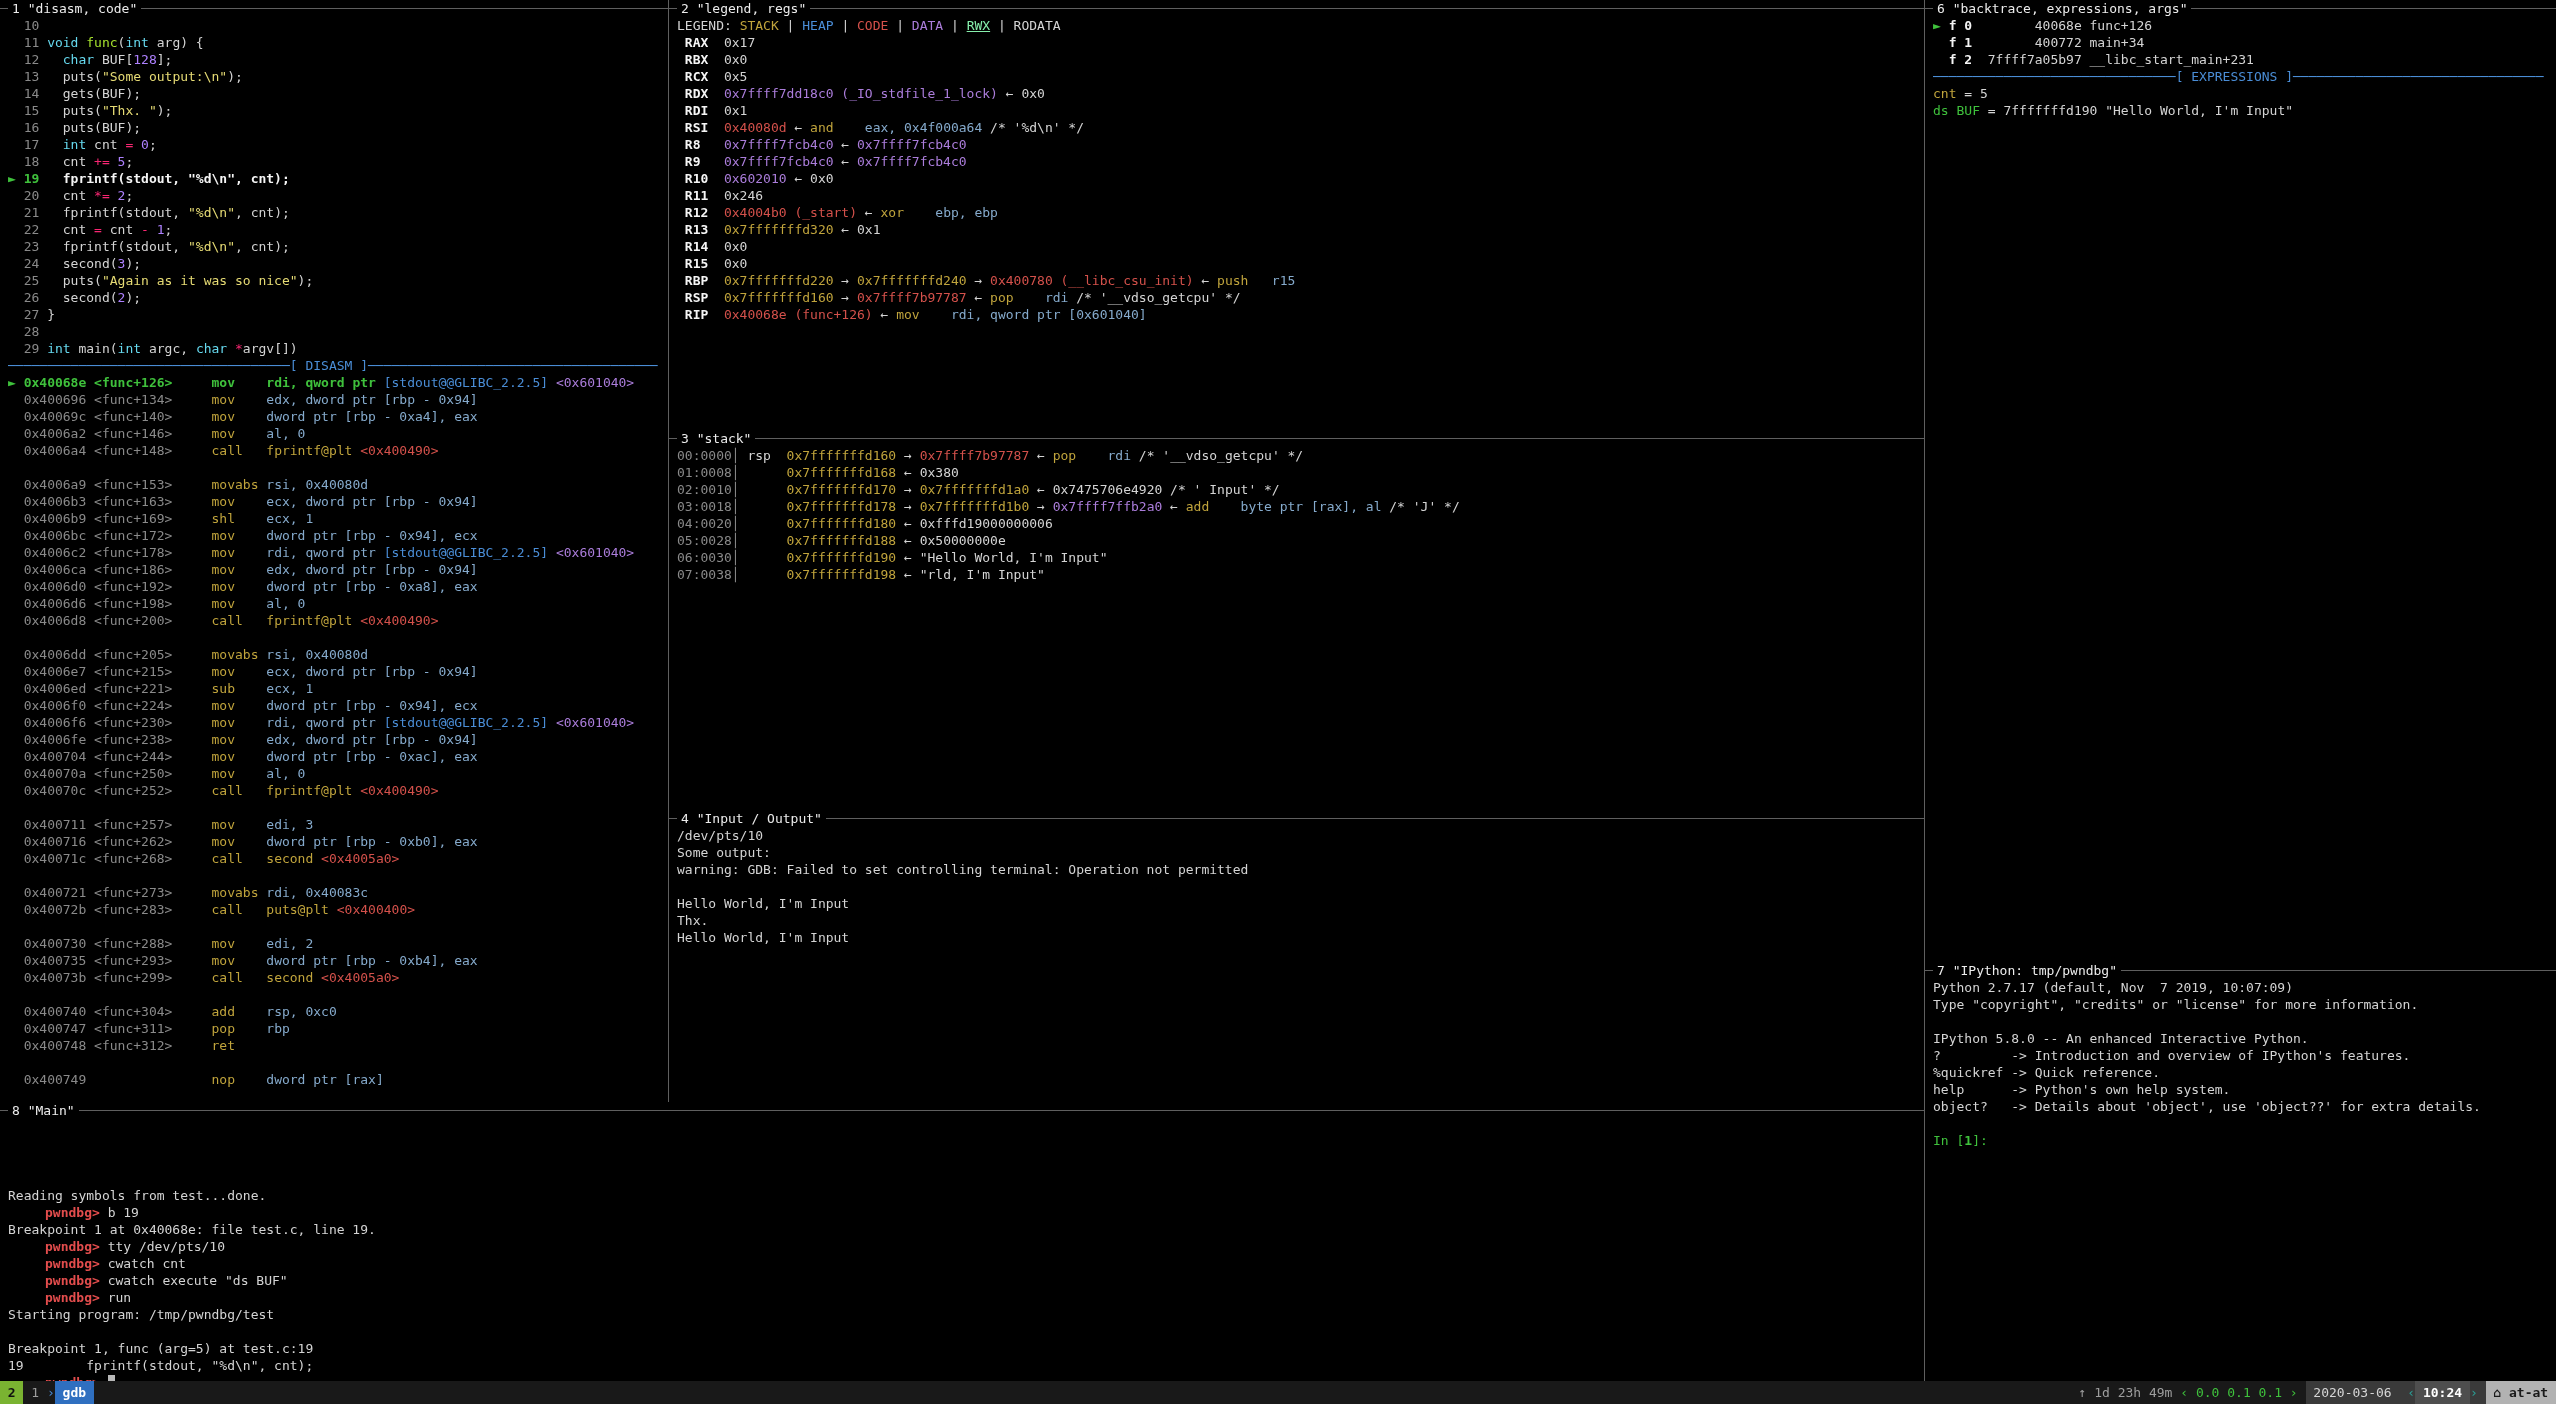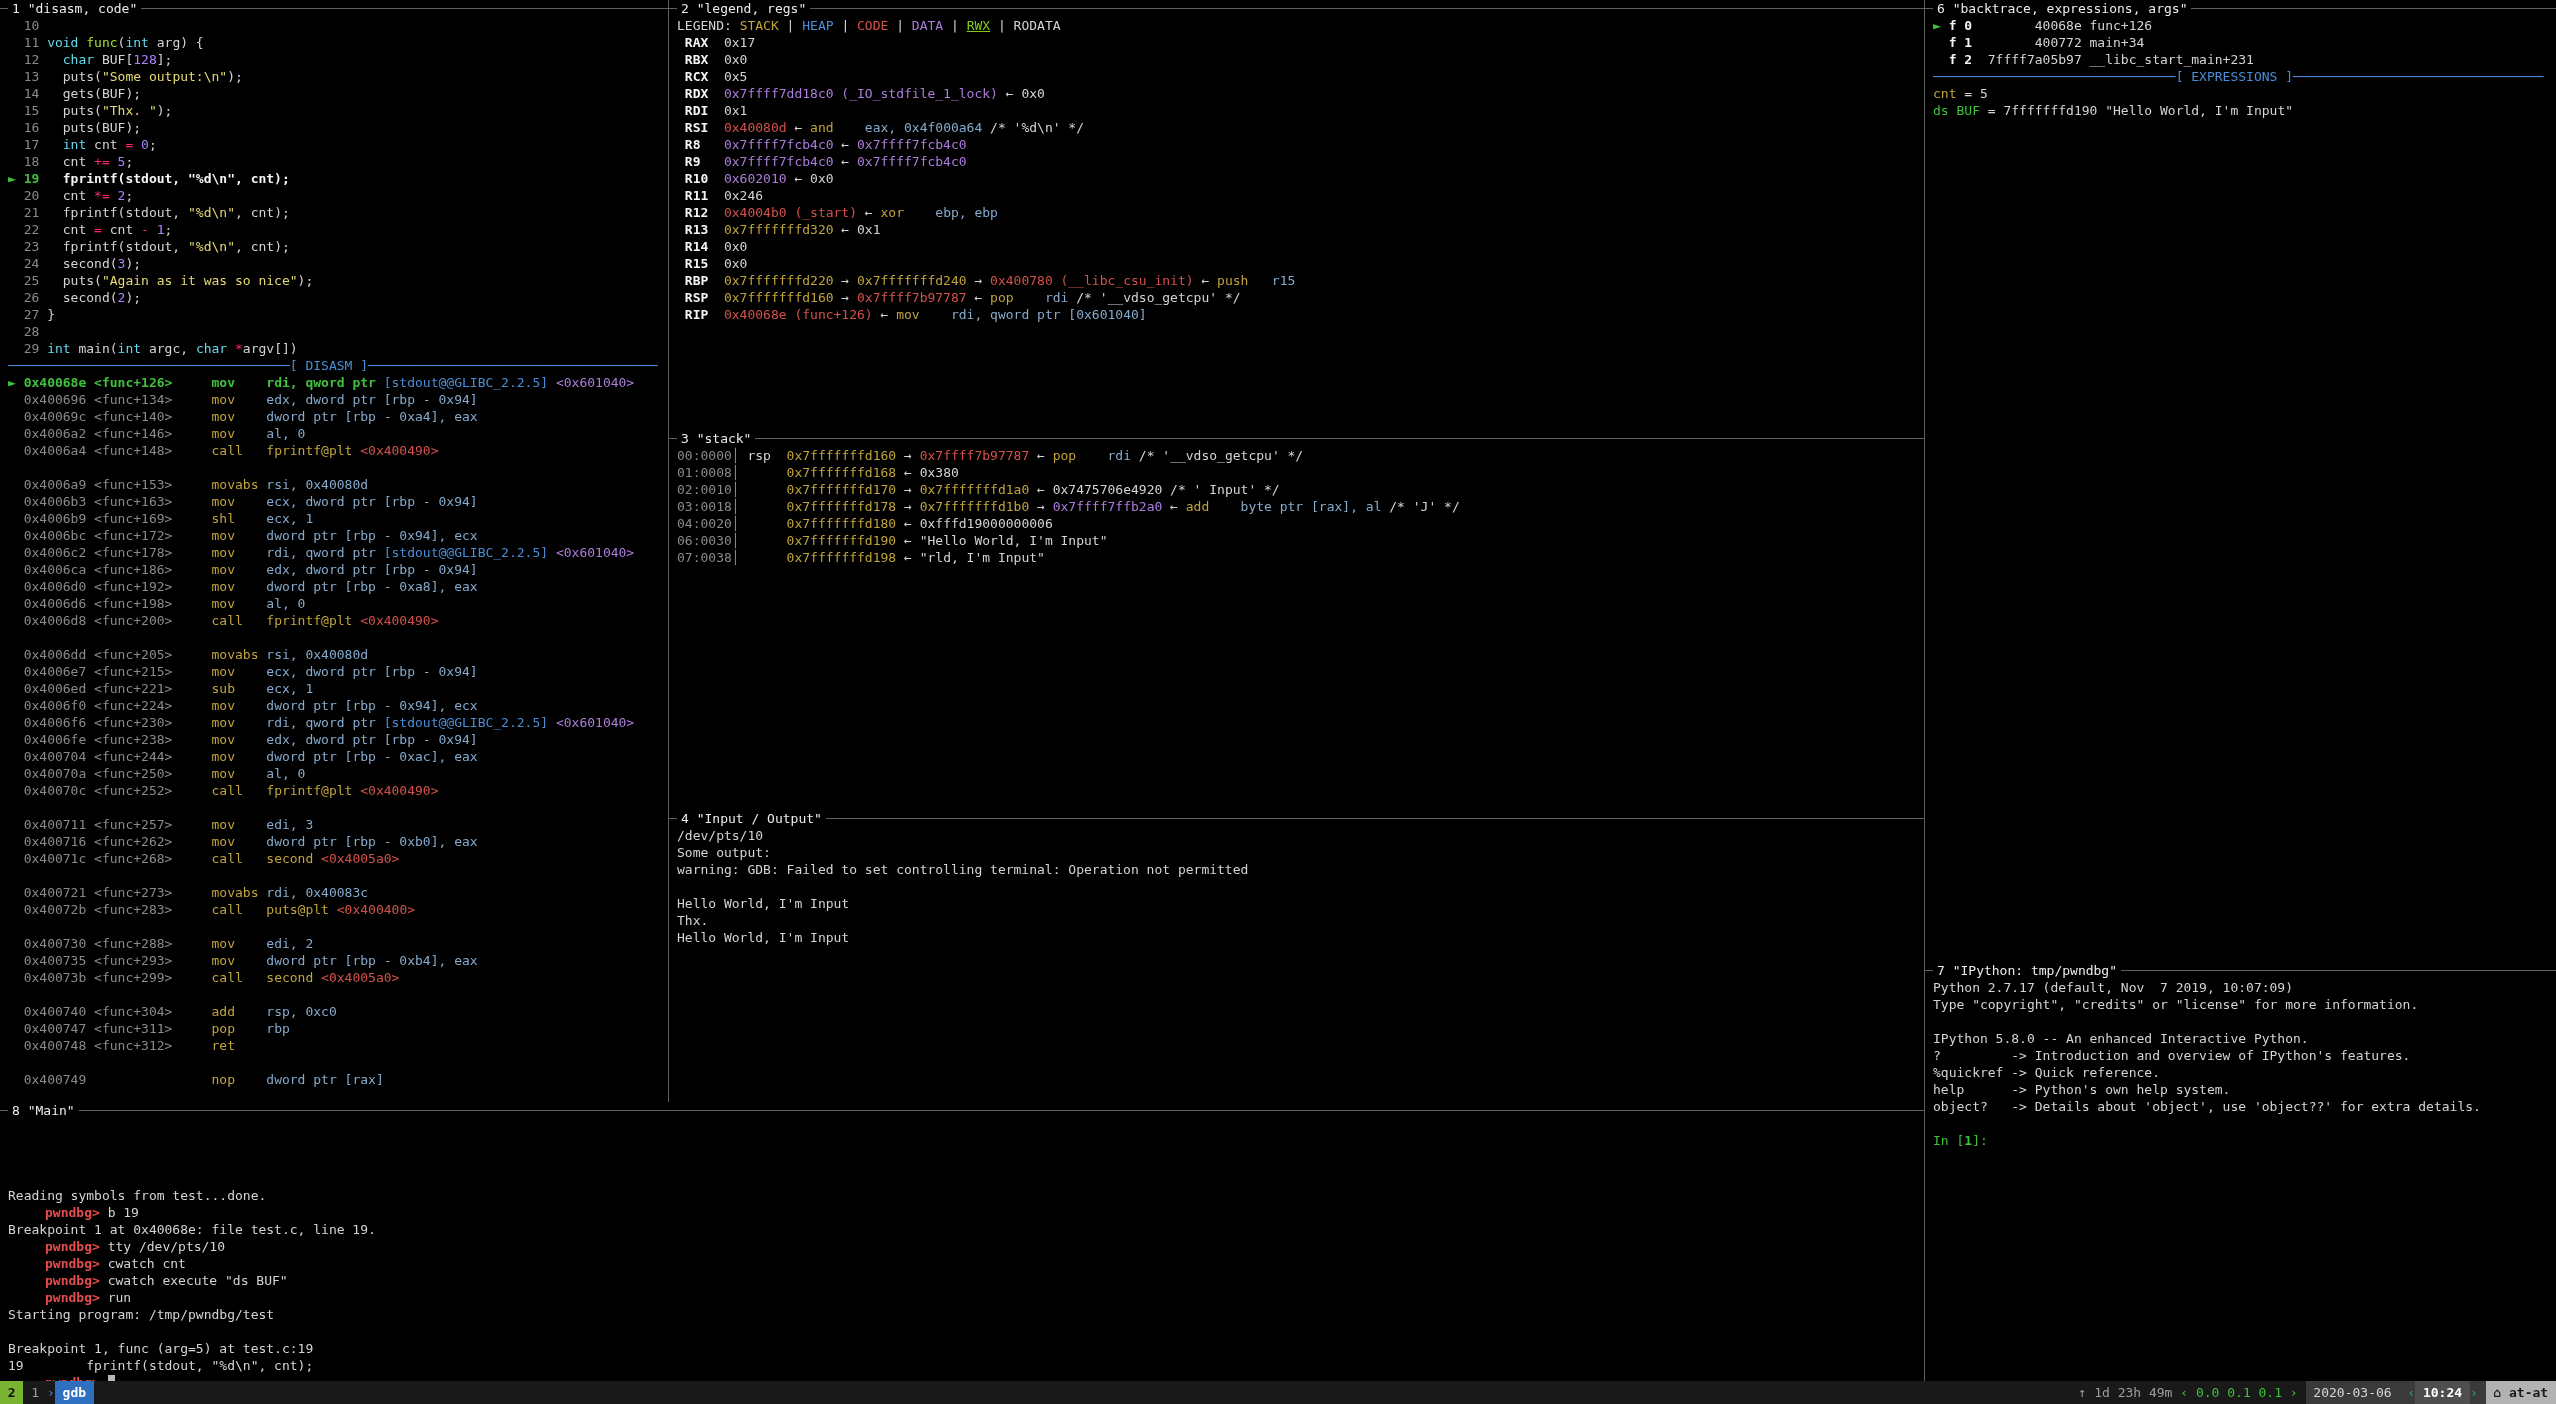--- a/index.html
+++ b/index.html
@@ -33,21 +33,21 @@
   .y  { color:#c0a43c; }
   .p  { color:#ab7ddb; }
   .b  { color:#4a8dd6; }
   .c  { color:#85aacc;margin-top:28px; }
   .kw { color:#66d9ef; }
   .fn { color:#a6e22e; }
   .st { color:#e6db74; }
   .nl { color:#ae81ff; }
   .op { color:#f92672; }
   .pr { color:#e34d4d; font-weight:bold;margin-left:37px; }
-  .u  { color:#84cc16; text-decoration:underline; }
+  .u  { color:#86efac; text-decoration:underline; }
   .cur{ background:#b8b8b8; color:#b8b8b8; }
 
   .statusbar {
     position:absolute; left:0; bottom:0; width:2556px; height:23px;
     background:#191919; display:flex; align-items:center; justify-content:space-between;
     white-space:pre; z-index:3;
   }
   .status-left, .status-right { display:flex; align-items:center; height:100%; }
   .status-seg { display:flex; align-items:center; height:100%; white-space:pre; }
 </style>
@@ -150,20 +150,21 @@
   </section>
 
   <section class="pane bl" id="pane-stack">
     <div class="pane-title">3 "stack"</div>
     <div class="pane-content">
         <div class="line"><span class="d">00:0000│</span><span> rsp  </span><span class="y">0x7fffffffd160</span><span> → </span><span class="r">0x7ffff7b97787</span><span> ← </span><span class="y">pop</span><span class="c">    rdi</span><span> /* '__vdso_getcpu' */</span></div>
         <div class="line"><span class="d">01:0008│</span><span>      </span><span class="y">0x7fffffffd168</span><span> ← 0x380</span></div>
         <div class="line"><span class="d">02:0010│</span><span>      </span><span class="y">0x7fffffffd170</span><span> → </span><span class="y">0x7fffffffd1a0</span><span> ← 0x7475706e4920 /* ' Input' */</span></div>
         <div class="line"><span class="d">03:0018│</span><span>      </span><span class="y">0x7fffffffd178</span><span> → </span><span class="y">0x7fffffffd1b0</span><span> → </span><span class="p">0x7ffff7ffb2a0</span><span> ← </span><span class="y">add</span><span class="c">    byte ptr [rax], al</span><span> /* 'J' */</span></div>
         <div class="line"><span class="d">04:0020│</span><span>      </span><span class="y">0x7fffffffd180</span><span> ← 0xfffd19000000006</span></div>
+        <div class="line"><span class="d">05:0028│</span><span>      </span><span class="y">0x7fffffffd188</span><span> ← 0x50000000e</span></div>
         <div class="line"><span class="d">06:0030│</span><span>      </span><span class="y">0x7fffffffd190</span><span> ← "Hello World, I'm Input"</span></div>
         <div class="line"><span class="d">07:0038│</span><span>      </span><span class="y">0x7fffffffd198</span><span> ← "rld, I'm Input"</span></div>
       </div>
   </section>
 
   <section class="pane bl" id="pane-io">
     <div class="pane-title">4 "Input / Output"</div>
     <div class="pane-content">
         <div class="line"><span>/dev/pts/10</span></div>
         <div class="line"><span>Some output:</span></div>

